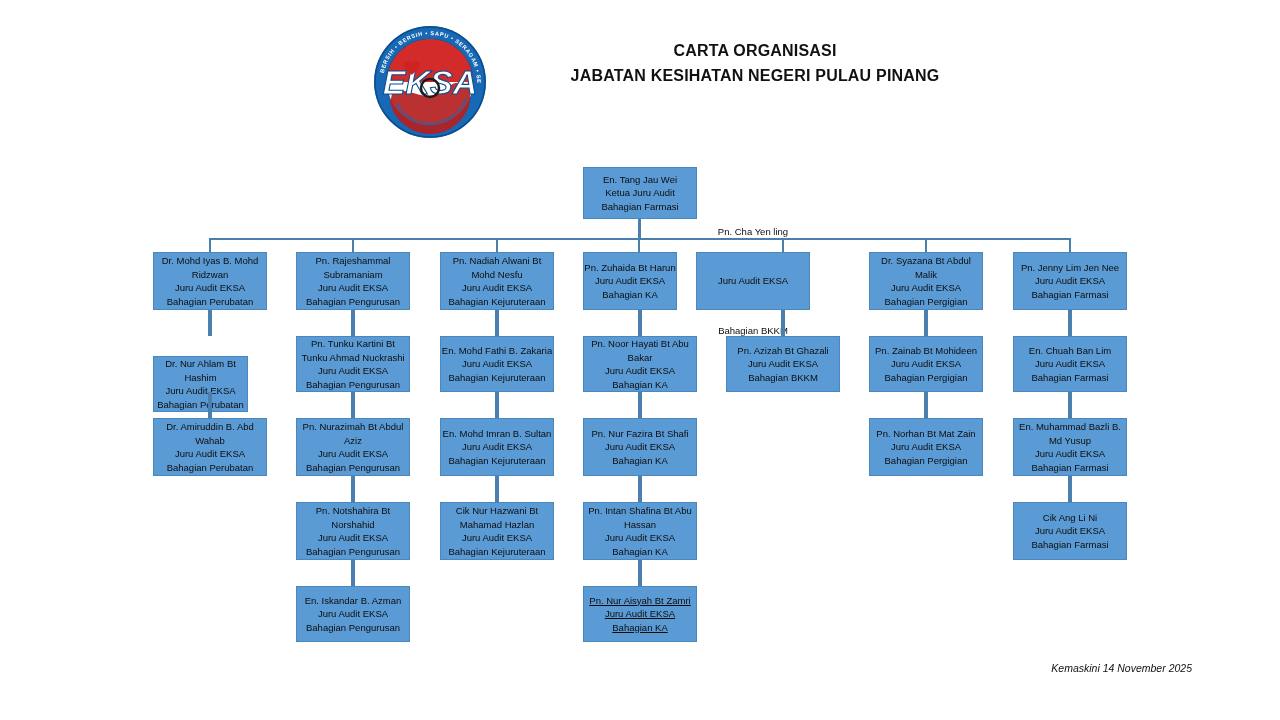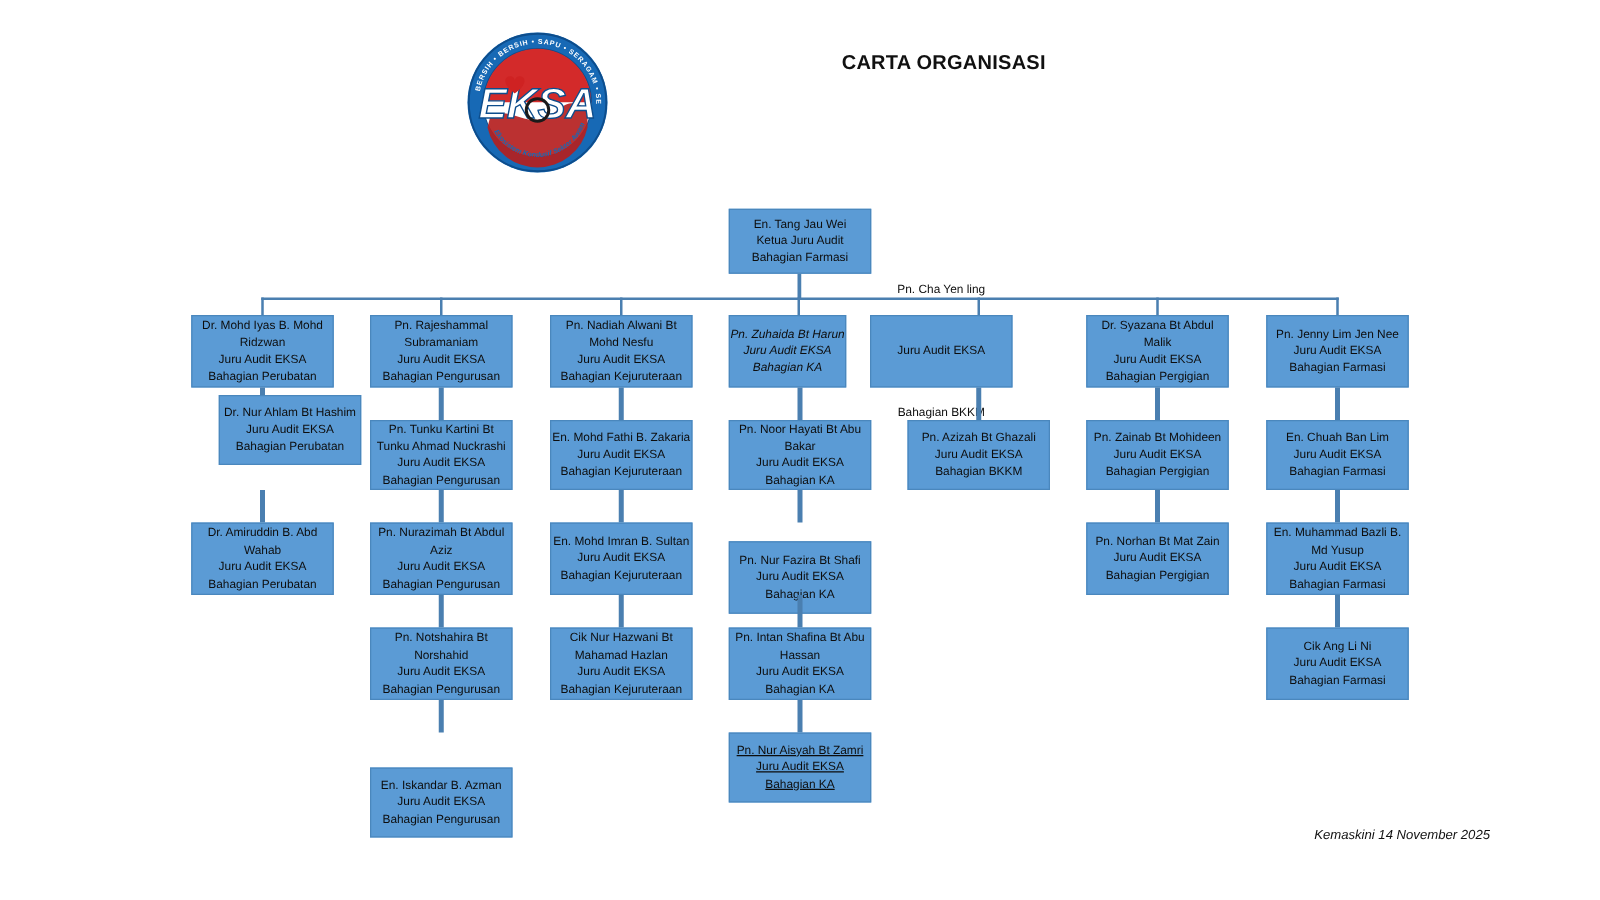--- a/index.html
+++ b/index.html
@@ -114,20 +114,21 @@
         <textPath href="#arcTop" startOffset="6%">BERSIH • BERSIH • SAPU • SERAGAM • SENTIASA KEKAL</textPath>
       </text>
       <text font-family="'Liberation Sans', sans-serif" font-size="5.6" font-style="italic" font-weight="bold" fill="#1769b5">
         <textPath href="#arcBot" startOffset="8%">Ekosistem Kondusif Sektor Awam</textPath>
       </text>
     </svg>
   </div>
 
   <div id="title-block">
     <div class="title-line">CARTA ORGANISASI</div>
+    <div class="title-line">JABATAN KESIHATAN NEGERI PULAU PINANG</div>
   </div>
 </div>
 
 <div id="chart">
 
   <div class="node" style="left:583px; top:167px; width:114px; height:52px;">
     <span class="ln">En. Tang Jau Wei</span>
     <span class="ln">Ketua Juru Audit</span>
     <span class="ln">Bahagian Farmasi</span>
   </div>
@@ -136,21 +137,21 @@
 
   <div class="connector" style="left:209px; top:238px; width:862px; height:2px;"></div>
 
   <div class="connector" style="left:209px; top:238px; width:2px; height:14px;"></div>
   <div class="node" style="left:153px; top:252px; width:114px; height:58px;">
     <span class="ln">Dr. Mohd Iyas B. Mohd Ridzwan</span>
     <span class="ln">Juru Audit EKSA</span>
     <span class="ln">Bahagian Perubatan</span>
   </div>
   <div class="connector" style="left:208px; top:310px; width:4px; height:26px;"></div>
-  <div class="node" style="left:153px; top:316px; width:114px; height:56px;margin-left:22px;">
+  <div class="node" style="left:153px; top:356px; width:95px; height:56px;">
     <span class="ln">Dr. Nur Ahlam Bt Hashim</span>
     <span class="ln">Juru Audit EKSA</span>
     <span class="ln">Bahagian Perubatan</span>
   </div>
   <div class="connector" style="left:208px; top:392px; width:4px; height:26px;"></div>
   <div class="node" style="left:153px; top:418px; width:114px; height:58px;">
     <span class="ln">Dr. Amiruddin B. Abd Wahab</span>
     <span class="ln">Juru Audit EKSA</span>
     <span class="ln">Bahagian Perubatan</span>
   </div>
@@ -173,21 +174,21 @@
     <span class="ln">Juru Audit EKSA</span>
     <span class="ln">Bahagian Pengurusan</span>
   </div>
   <div class="connector" style="left:351px; top:476px; width:4px; height:26px;"></div>
   <div class="node" style="left:296px; top:502px; width:114px; height:58px;">
     <span class="ln">Pn. Notshahira Bt Norshahid</span>
     <span class="ln">Juru Audit EKSA</span>
     <span class="ln">Bahagian Pengurusan</span>
   </div>
   <div class="connector" style="left:351px; top:560px; width:4px; height:26px;"></div>
-  <div class="node" style="left:296px; top:586px; width:114px; height:56px;margin-top:28px;">
+  <div class="node" style="left:296px; top:586px; width:114px; height:56px;">
     <span class="ln">En. Iskandar B. Azman</span>
     <span class="ln">Juru Audit EKSA</span>
     <span class="ln">Bahagian Pengurusan</span>
   </div>
 
   <div class="connector" style="left:496px; top:238px; width:2px; height:14px;"></div>
   <div class="node" style="left:440px; top:252px; width:114px; height:58px;">
     <span class="ln">Pn. Nadiah Alwani Bt Mohd Nesfu</span>
     <span class="ln">Juru Audit EKSA</span>
     <span class="ln">Bahagian Kejuruteraan</span>
@@ -205,33 +206,33 @@
     <span class="ln">Bahagian Kejuruteraan</span>
   </div>
   <div class="connector" style="left:495px; top:476px; width:4px; height:26px;"></div>
   <div class="node" style="left:440px; top:502px; width:114px; height:58px;">
     <span class="ln">Cik Nur Hazwani Bt Mahamad Hazlan</span>
     <span class="ln">Juru Audit EKSA</span>
     <span class="ln">Bahagian Kejuruteraan</span>
   </div>
 
   <div class="connector" style="left:638px; top:238px; width:2px; height:14px;"></div>
-  <div class="node" style="left:583px; top:252px; width:94px; height:58px;font-style:italic;">
+  <div class="node" style="left:583px; top:252px; width:94px; height:58px;">
     <span class="ln">Pn. Zuhaida Bt Harun</span>
     <span class="ln">Juru Audit EKSA</span>
     <span class="ln">Bahagian KA</span>
   </div>
   <div class="connector" style="left:638px; top:310px; width:4px; height:26px;"></div>
   <div class="node" style="left:583px; top:336px; width:114px; height:56px;">
     <span class="ln">Pn. Noor Hayati Bt Abu Bakar</span>
     <span class="ln">Juru Audit EKSA</span>
     <span class="ln">Bahagian KA</span>
   </div>
   <div class="connector" style="left:638px; top:392px; width:4px; height:26px;"></div>
-  <div class="node" style="left:583px; top:418px; width:114px; height:58px;margin-top:15px;">
+  <div class="node" style="left:583px; top:418px; width:114px; height:58px;">
     <span class="ln">Pn. Nur Fazira Bt Shafi</span>
     <span class="ln">Juru Audit EKSA</span>
     <span class="ln">Bahagian KA</span>
   </div>
   <div class="connector" style="left:638px; top:476px; width:4px; height:26px;"></div>
   <div class="node" style="left:583px; top:502px; width:114px; height:58px;">
     <span class="ln">Pn. Intan Shafina Bt Abu Hassan</span>
     <span class="ln">Juru Audit EKSA</span>
     <span class="ln">Bahagian KA</span>
   </div>

